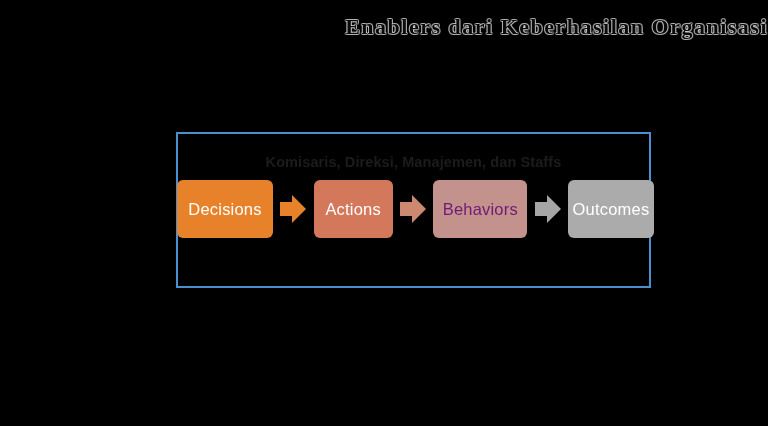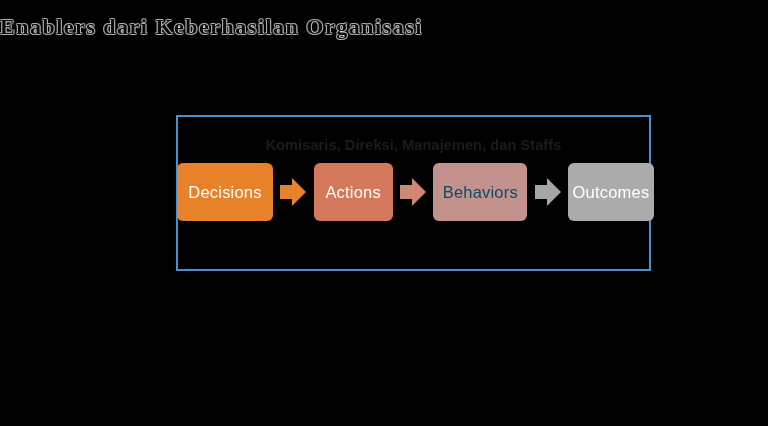--- a/index.html
+++ b/index.html
@@ -16,21 +16,21 @@
     font-family: "Liberation Sans", sans-serif;
     position: relative;
   }
 
   
   .slide-title {
     position: absolute;
     left: 0;
     top: 14px;
     width: 768px;
-    text-align: left;
+    text-align: right;
     font-family: "Liberation Serif", serif;
     font-size: 22px;
     font-weight: bold;
     letter-spacing: 1.5px;
     color: #0a0a0a;
     
     text-shadow:
       -1px  0   0 rgba(235,235,235,0.55),
        1px  0   0 rgba(235,235,235,0.55),
        0   -1px 0 rgba(235,235,235,0.55),
@@ -39,21 +39,21 @@
        1px  1px 0 rgba(180,180,180,0.35),
       -1px  1px 0 rgba(180,180,180,0.35),
        1px -1px 0 rgba(180,180,180,0.35);
     white-space: nowrap;
   }
 
   
   .diagram-frame {
     position: absolute;
     left: 176px;
-    top: 115px;
+    top: 132px;
     width: 475px;
     height: 156px;
     border: 2px solid #4a90cf;
     background: transparent;
   }
 
   .frame-heading {
     position: absolute;
     left: 0;
     top: 20px;
@@ -145,21 +145,21 @@
 
     <div class="flow-box w-actions" style="background: rgb(212, 120, 92); color: rgb(255, 255, 255);">
       <span>Actions</span>
     </div>
 
     <div class="flow-arrow" style="color: rgb(205, 136, 114);">
       <span class="shaft"></span>
       <span class="head"></span>
     </div>
 
-    <div class="flow-box w-behaviors" style="background: rgb(195, 146, 140); color: #0c4a6e; justify-content: center;">
+    <div class="flow-box w-behaviors" style="background: rgb(195, 146, 140); color: #701a75; justify-content: center;">
       <span>Behaviors</span>
     </div>
 
     <div class="flow-arrow" style="color: rgb(166, 166, 166);">
       <span class="shaft"></span>
       <span class="head"></span>
     </div>
 
     <div class="flow-box w-outcomes" style="background: rgb(171, 171, 171); color: rgb(255, 255, 255);">
       <span>Outcomes</span>

